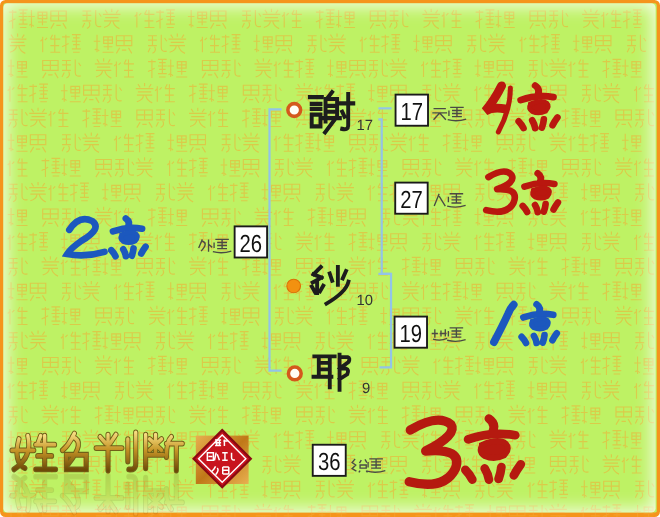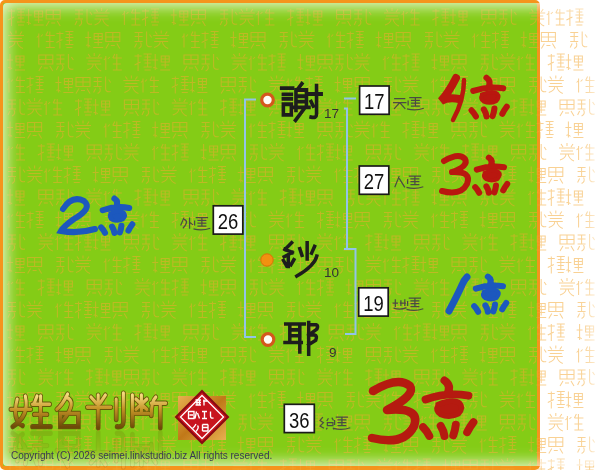--- a/index.html
+++ b/index.html
@@ -1,17 +1,17 @@
 <!DOCTYPE html>
 <html><head>
 <meta charset="utf-8">
 <style>
 html,body{margin:0;padding:0;}
 body{width:600px;height:470px;overflow:hidden;background:#fff;font-family:"Liberation Sans",sans-serif;}
-#page{position:relative;width:540px;height:470px;box-sizing:border-box;background:#84cc16;border:3px solid #F5941C;border-bottom-width:4px;border-radius:5px;}
+#page{position:relative;width:600px;height:470px;box-sizing:border-box;background:#bef264;border:3px solid #F5941C;border-bottom-width:4px;border-radius:5px;}
 #glow{position:absolute;left:0;top:0;width:593px;height:463px;box-shadow:inset 0 0 15px 3px rgba(255,255,255,.85);border-radius:4px;z-index:2;pointer-events:none;}
 #ov{z-index:3;}#cr{z-index:4;}
 #wm{position:absolute;left:-3px;top:-3px;color:#F4A832;opacity:.52;}
 #ov{position:absolute;left:0;top:0;}
 #cr{position:absolute;left:8px;top:447px;font-size:10px;color:#3a3a52;}
 </style>
 </head>
 <body>
 
 <div id="page">
@@ -730,14 +730,13 @@
 <path d="M202 395.5 L223.5 417 L202 438.5 L180.5 417 Z" fill="none" stroke="#fff" stroke-width="1.3"></path>
 </g>
 
 <g stroke="#fff" fill="none" stroke-width="1.35">
 <path d="M195.5 400 H201 M195.5 402.5 H201 M195.5 405 H201 M197 400 V405 M199.5 400 V405 M204 399.5 V405.5 M203 401 H207"></path>
 <path d="M188.5 411.5 H194 V418.5 H188.5 Z M189.5 415 H193 M196.5 411.5 L195 418.5 M197.5 413 L199.5 418.5 M202 411.5 H207 M204.5 411.5 V418.5 M202 418.5 H207 M210.5 411.5 V416 Q210.5 418.7 213.5 418"></path>
 <path d="M196 424 Q194.5 427 192.5 428.5 M197.5 425.5 Q199.5 427.5 196 431.5 M202.5 424.5 H208 M202.5 427.5 H208 M202.5 424.5 V431 M208 424.5 V431 M202.5 431 H208"></path>
 </g>
 </svg>
 
-<div id="cr">Copyright (C) 2026 seimei.linkstudio.biz All rights reserved.</div>
 </div>
 
 </body></html>

